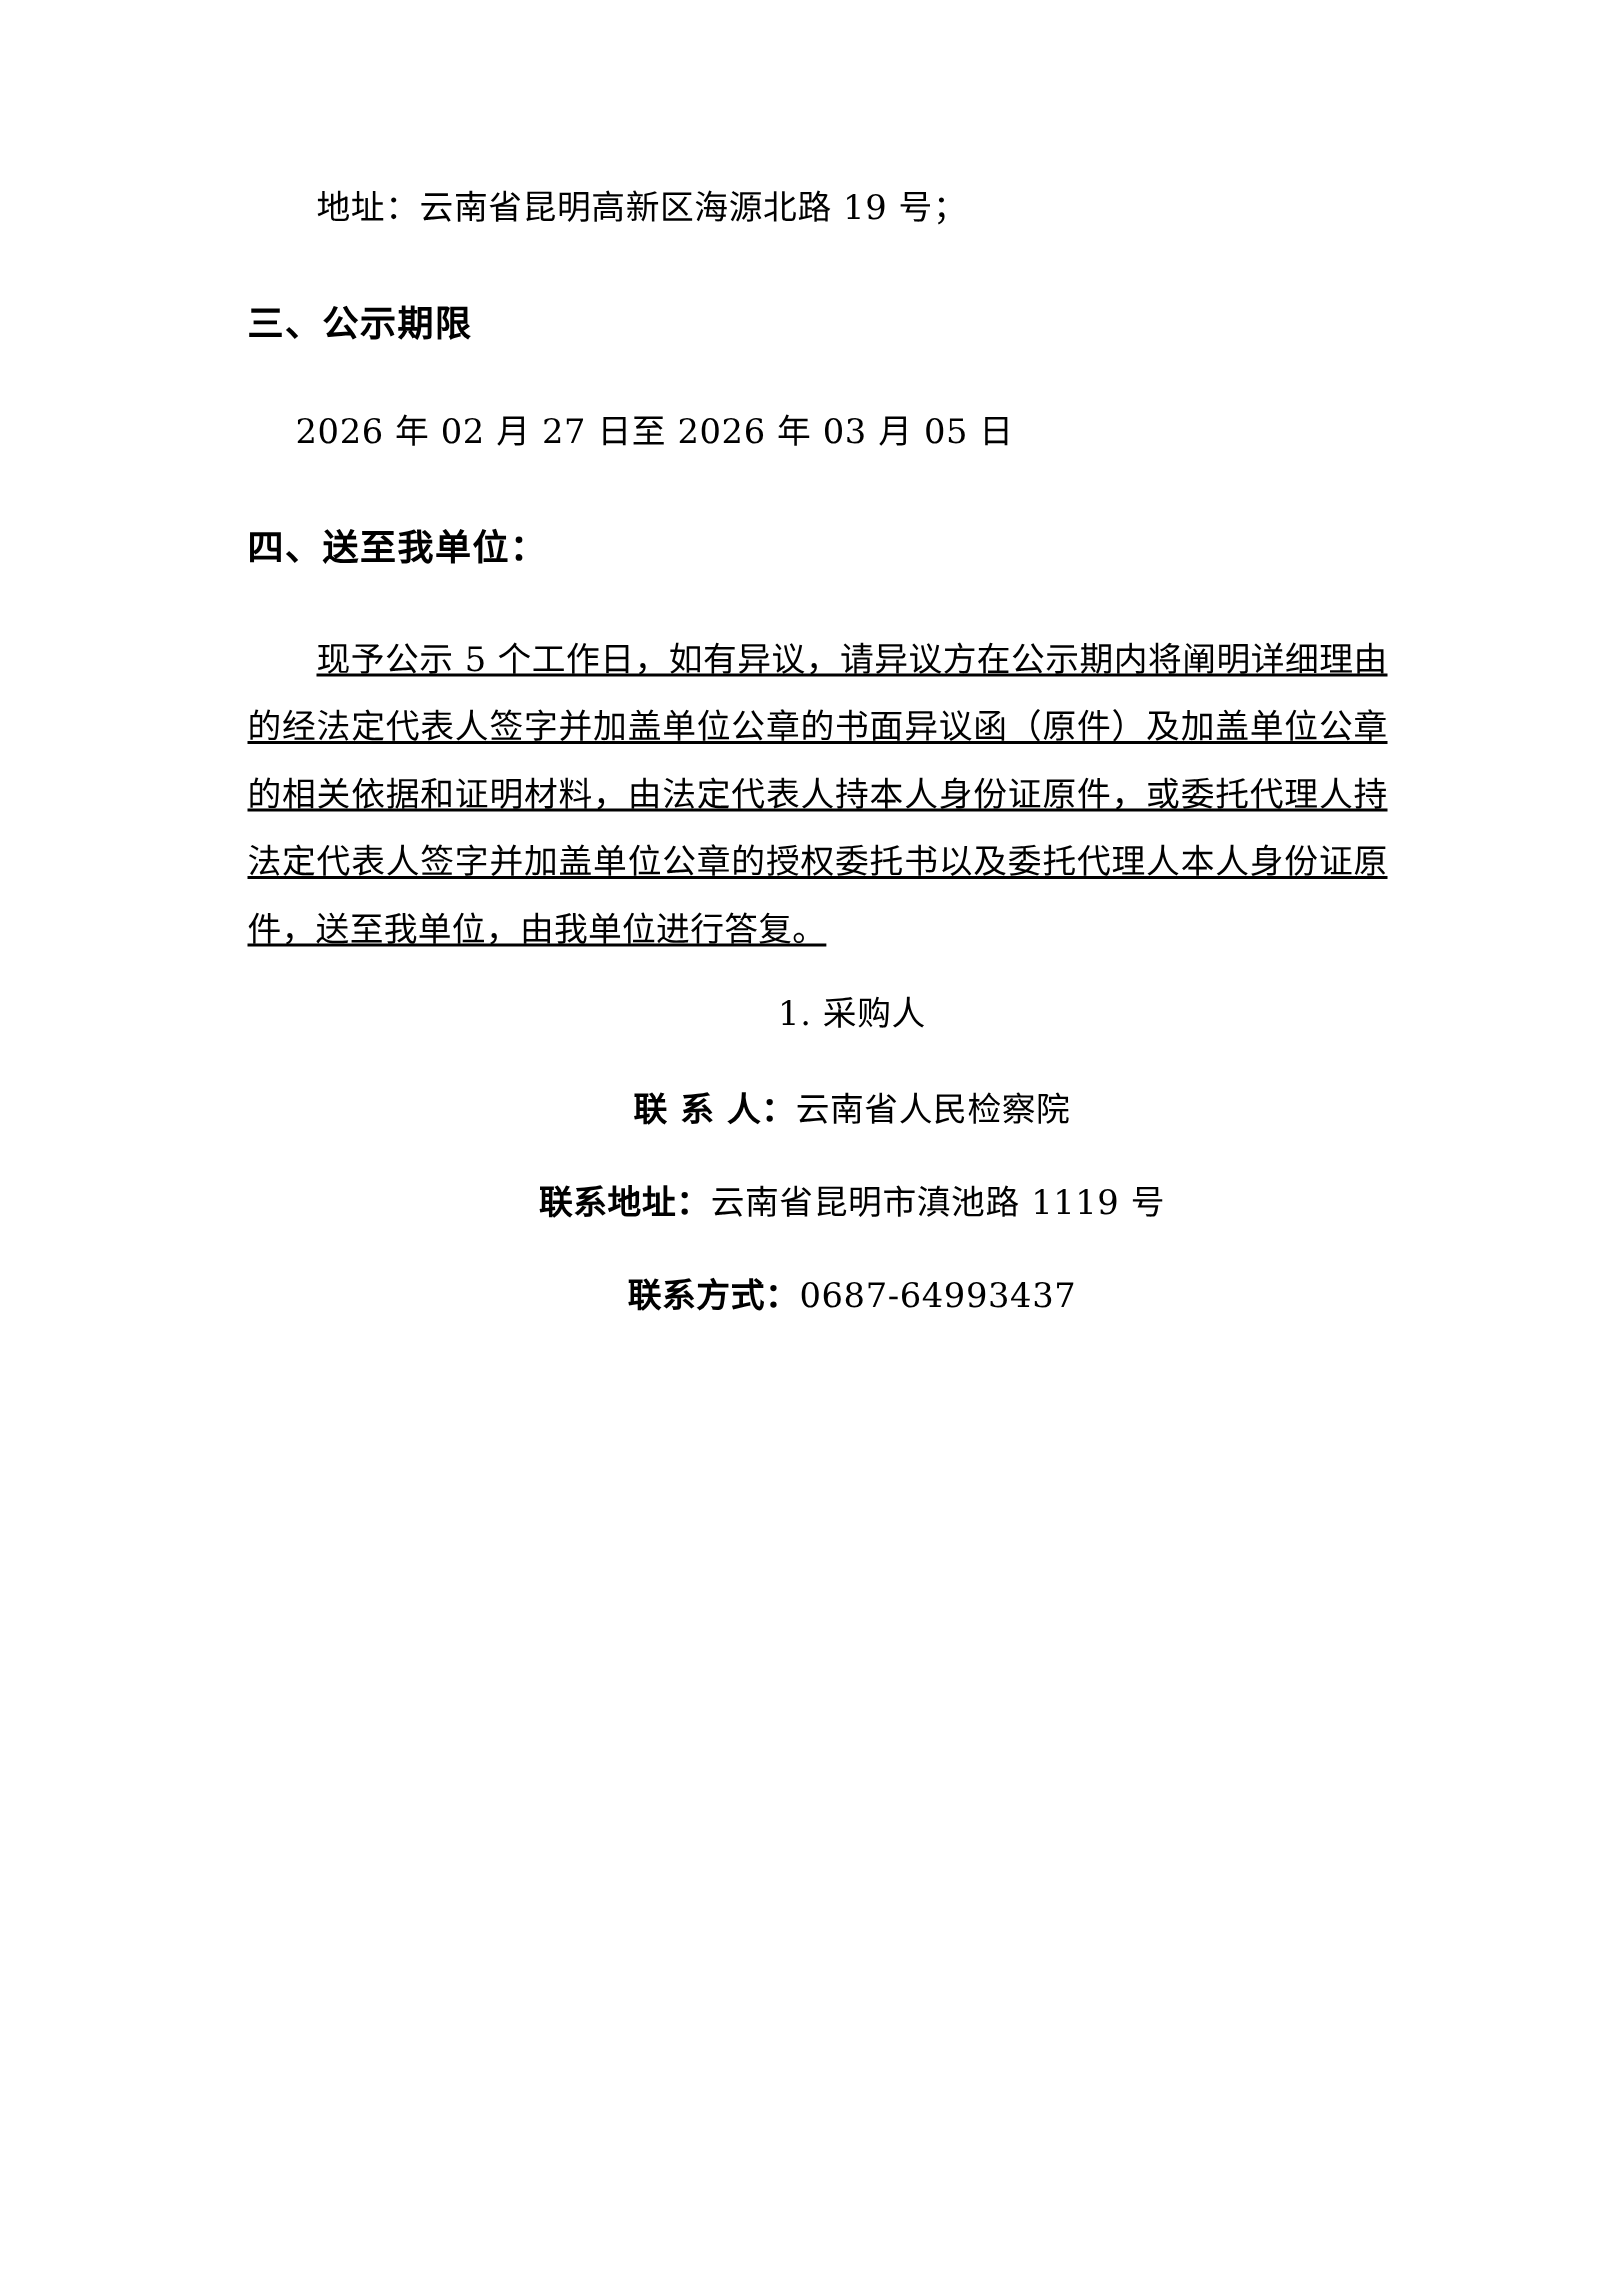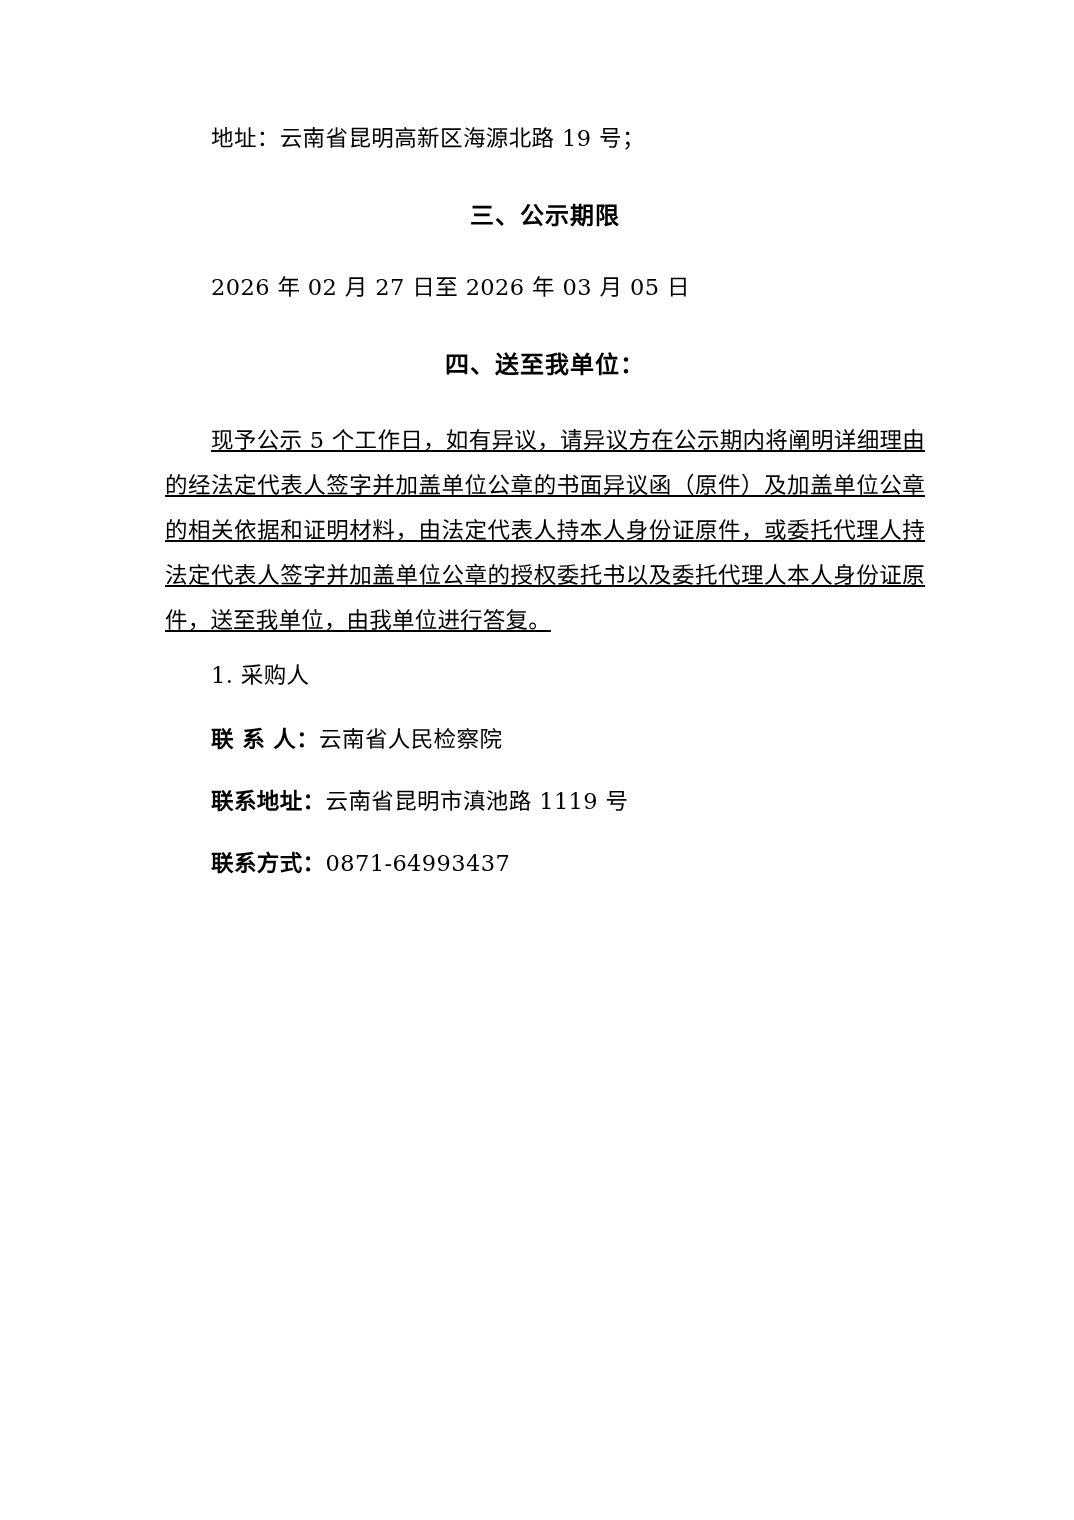--- a/index.html
+++ b/index.html
@@ -29,39 +29,39 @@
     font-size: 22.5px;
     margin: 0 0 44px 46px;
     letter-spacing: 0.4px;
   }
   .heading {
     font-family: "DejaVu Sans", "Liberation Sans", sans-serif;
     font-weight: bold;
     font-size: 24px;
     letter-spacing: 1px;
     margin: 0 0 38px 0;
-    text-align: center;
   }
   .para-line {
     font-size: 22.5px;
-    margin: 0 0 44px 46px;
+    margin: 0 0 44px 32px;
     letter-spacing: 0.4px;
   }
   .body-para {
     font-size: 22.5px;
     line-height: 2.0;
     text-align: justify;
     text-justify: inter-ideograph;
     text-indent: 46px;
     margin: 0 0 14px 0;
     letter-spacing: 0.2px;
     text-decoration: underline;
   }
   .contact-block {
     margin: 0 0 4px 0;
+    text-align: center;
   }
   .contact-line {
     font-size: 22.5px;
     margin: 0 0 30px 46px;
     letter-spacing: 0.4px;
     white-space: nowrap;
   }
   .contact-line.first {
     margin-bottom: 32px;
   }
@@ -92,18 +92,18 @@
 
       <div class="contact-line">
         <span class="sp-label">联  系  人：</span><span>云南省人民检察院</span>
       </div>
 
       <div class="contact-line">
         <span class="sp-label">联系地址：</span><span>云南省昆明市滇池路 1119 号</span>
       </div>
 
       <div class="contact-line">
-        <span class="sp-label">联系方式：</span><span>0871-64993437</span>
+        <span class="sp-label">联系方式：</span><span>0687-64993437</span>
       </div>
     </div>
 
   </div>
 </div>
 
 </body></html>

